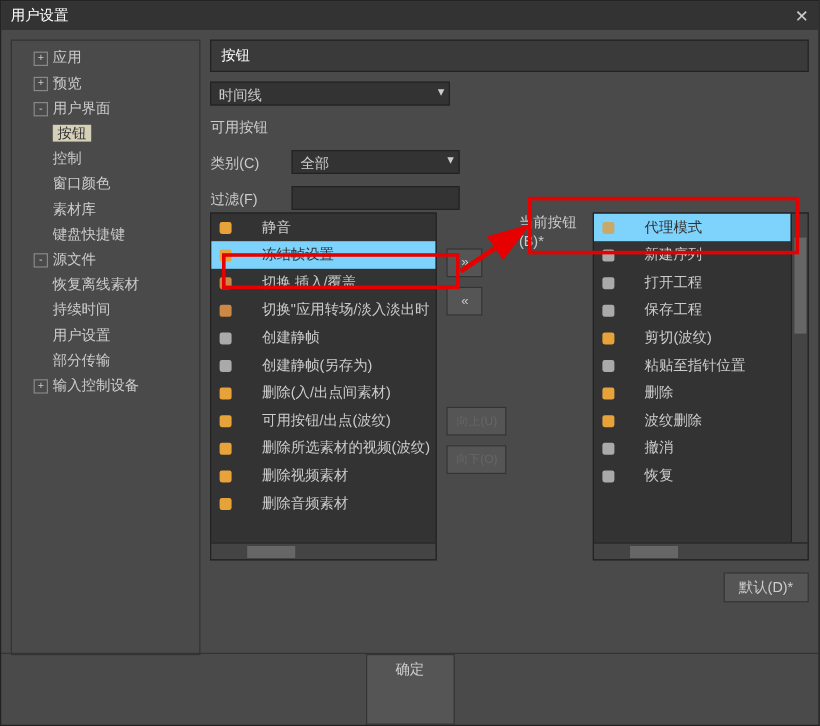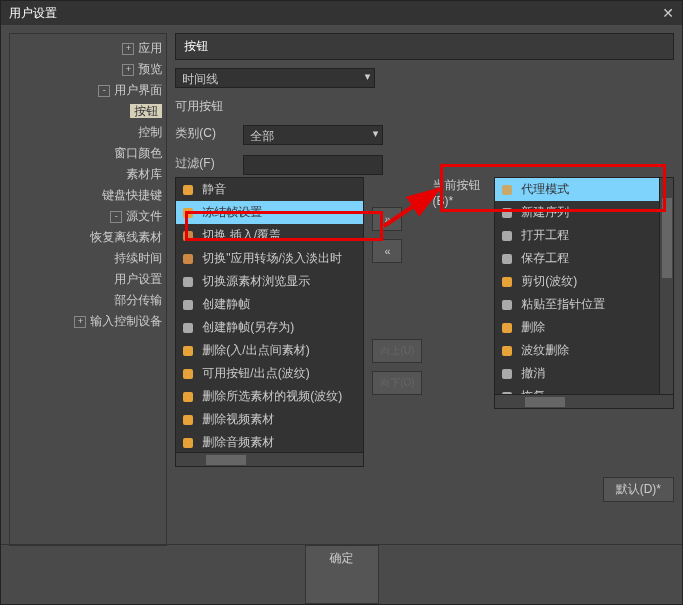--- a/index.html
+++ b/index.html
@@ -2,39 +2,39 @@
 <html><head>
 <meta charset="utf-8">
 <style>
 * { box-sizing: border-box; margin: 0; padding: 0; }
 body { font-family: "Microsoft YaHei", sans-serif; font-size: 12px; background: #222; }
 .dialog { width: 683px; height: 605px; background: #4a4a4a; border: 1px solid #222; position: relative; }
 .titlebar { background: #333; color: #fff; padding: 4px 8px; display: flex; justify-content: space-between; align-items: center; height: 24px; }
 .titlebar .close { color: #ccc; font-size: 14px; cursor: pointer; }
 .body { display: flex; height: calc(100% - 24px - 50px); }
 .tree-pane { width: 160px; background: #4a4a4a; border: 1px solid #333; margin: 8px 4px 8px 8px; overflow: auto; color: #ccc; padding: 4px; }
-.tree-item { padding: 2px 0 2px 4px; white-space: nowrap; cursor: pointer; text-align: right; }
+.tree-item { padding: 2px 0 2px 4px; white-space: nowrap; cursor: pointer; }
 .tree-item.level1 { padding-left: 14px; }
 .tree-item.level2 { padding-left: 30px; }
 .tree-item.level1::before { content: ''; display: inline-block; width: 10px; height: 10px; border: 1px solid #888; margin-right: 4px; font-size: 9px; line-height: 8px; text-align: center; vertical-align: middle; }
 .tree-item.expandable::before { content: '+'; }
 .tree-item.expanded::before { content: '-'; }
 .tree-item.selected > span { background: #d6d0b9; color: #333; padding: 0 4px; }
 .right-pane { flex: 1; padding: 8px 8px 8px 4px; display: flex; flex-direction: column; }
 .section-header { background: #3a3a3a; color: #fff; padding: 4px 8px; border: 1px solid #222; }
 .form-area { padding: 8px 0; color: #ccc; }
-.form-row { display: flex; align-items: flex-start; margin-bottom: 10px; gap: 8px; }
+.form-row { display: flex; align-items: flex-end; margin-bottom: 10px; gap: 8px; }
 .form-row label { width: 60px; }
 .dropdown { background: #333; border: 1px solid #222; color: #ccc; padding: 2px 18px 2px 6px; min-width: 140px; position: relative; height: 20px; }
 .dropdown::after { content: '▾'; position: absolute; right: 4px; top: 1px; font-size: 11px; }
 .textinput { background: #333; border: 1px solid #222; color: #ccc; padding: 2px 4px; width: 140px; height: 20px; }
 .lists-row { display: flex; gap: 8px; align-items: flex-start; }
 .listbox { background: #333; border: 1px solid #222; width: 210px; height: 290px; overflow: hidden; position: relative; }
 .listbox-inner { height: calc(100% - 14px); overflow: hidden; }
-.list-item { display: flex; align-items: center; gap: 6px; padding: 3px 4px; color: #ccc; white-space: nowrap; cursor: pointer; }
+.list-item { display: flex; align-items: center; gap: 22px; padding: 3px 4px; color: #ccc; white-space: nowrap; cursor: pointer; }
 .list-item .ico { width: 16px; height: 16px; display: inline-flex; align-items: center; justify-content: center; flex-shrink: 0; }
 .list-item.selected { background: #7dd3fc; color: #333; }
 .mid-buttons { display: flex; flex-direction: column; gap: 8px; margin-top: 30px; }
 .sq-btn { width: 30px; height: 24px; background: #555; border: 1px solid #333; color: #ccc; display: flex; align-items: center; justify-content: center; cursor: pointer; font-size: 11px; }
 .sq-btn.disabled { color: #666; }
 .right-list-area { display: flex; flex-direction: row; }
 .right-list-label { color: #ccc; margin-bottom: 4px; padding-left: 2px; }
 .default-row { text-align: right; margin-top: 10px; }
 .btn { background: #555; border: 1px solid #333; color: #ccc; padding: 3px 12px; cursor: pointer; display: inline-block; }
 .footer { position: absolute; bottom: 0; left: 0; right: 0; height: 60px; display: flex; justify-content: center; border-top: 1px solid #333; }
@@ -129,28 +129,20 @@
                     </svg>
                   </span>
                   <span>切换"应用转场/淡入淡出时</span>
                 </div>
                 <div class="list-item">
                   <span class="ico">
                     <svg width="14" height="14">
                       <rect x="2" y="2" width="10" height="10" fill="#aaa" rx="2"></rect>
                     </svg>
                   </span>
-                  <span>切换源素材浏览显示</span>
-                </div>
-                <div class="list-item">
-                  <span class="ico">
-                    <svg width="14" height="14">
-                      <rect x="2" y="2" width="10" height="10" fill="#aaa" rx="2"></rect>
-                    </svg>
-                  </span>
                   <span>创建静帧</span>
                 </div>
                 <div class="list-item">
                   <span class="ico">
                     <svg width="14" height="14">
                       <rect x="2" y="2" width="10" height="10" fill="#aaa" rx="2"></rect>
                     </svg>
                   </span>
                   <span>创建静帧(另存为)</span>
                 </div>
@@ -203,21 +195,21 @@
           <div class="mid-buttons">
             <div class="sq-btn">»</div>
             <div class="sq-btn">«</div>
             <div style="height:60px"></div>
             <div class="sq-btn disabled" style="width:50px;font-size:10px">向上(U)</div>
             <div class="sq-btn disabled" style="width:50px;font-size:10px">向下(O)</div>
           </div>
 
           <div class="right-list-area">
             <div class="right-list-label">当前按钮(B)*</div>
-            <div class="listbox" style="width:200px;height:232px">
+            <div class="listbox" style="width:200px;height:290px">
               <div class="listbox-inner with-vscroll" id="rightlist">
                   <div class="list-item selected">
                     <span class="ico">
                       <svg width="14" height="14">
                         <rect x="2" y="2" width="10" height="10" fill="#c9a86a" rx="2"></rect>
                       </svg>
                     </span>
                     <span>代理模式</span>
                   </div>
                   <div class="list-item">

